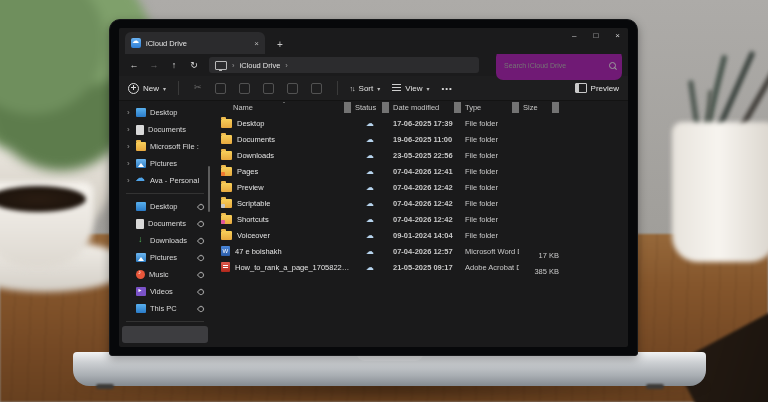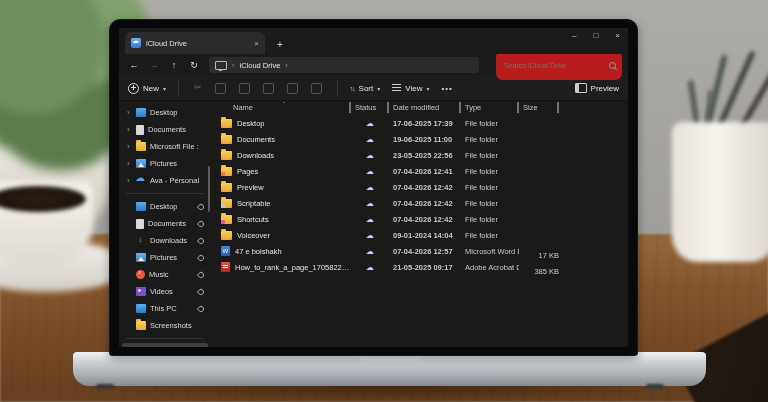--- a/index.html
+++ b/index.html
@@ -78,21 +78,21 @@
   .win-controls{position:absolute;right:8px;top:3px;display:flex;gap:17px;color:#d2d2d2;font-size:8px;}
 
   .addressbar{height:22px;background:#1b1b1c;display:flex;align-items:center;padding:0 6px;gap:2px;}
   .nav-btn{width:18px;text-align:center;font-size:9px;color:#dcdcdc;}
   .nav-btn.dim{color:#676767;}
   .crumb-box{width:258px;height:16px;background:#2c2c2e;border-radius:3px;display:flex;
        align-items:center;padding:0 6px;gap:5px;font-size:7.5px;margin-left:4px;flex:none;}
   .mon{width:10px;height:7px;border:1px solid #b9b9b9;border-radius:1px;position:relative;flex:none;}
   .mon::after{content:"";position:absolute;left:3px;bottom:-2px;width:3px;height:1px;background:#b9b9b9;}
   .crumb-sep{color:#9a9a9a;}
-  .search-box{margin-left:auto;width:114px;height:30px;background:#b91c1c;border-radius:7px;
+  .search-box{margin-left:auto;width:114px;height:30px;background:#701a75;border-radius:7px;
        display:flex;align-items:center;padding:0 6px;gap:4px;}
   .search-box input{flex:1;min-width:0;background:transparent;border:none;outline:none;
        color:#b5b5b5;font-size:7px;font-family:inherit;}
   .mag{width:5px;height:5px;border:1px solid #9a9a9a;border-radius:50%;position:relative;flex:none;}
   .mag::after{content:"";position:absolute;width:3px;height:1px;background:#9a9a9a;
        right:-2px;bottom:-1px;transform:rotate(45deg);}
 
   .toolbar{height:24px;background:#1e1e1f;display:flex;align-items:center;padding:0 9px;gap:12px;
        border-bottom:1px solid #131313;}
   .tb-btn{display:flex;align-items:center;gap:4px;color:#e3e3e3;}
@@ -138,21 +138,21 @@
   .si.cloud::before{content:"☁";position:absolute;left:-1px;top:-4px;font-size:10px;color:#4fa3e8;}
   .si.downloads{background:none;}
   .si.downloads::before{content:"↓";position:absolute;left:2px;top:-2px;font-size:9px;color:#55b85c;font-weight:bold;}
   .si.music{background:#e8563a;border-radius:50%;width:9px;}
   .si.music::after{content:"♪";position:absolute;left:2px;top:-1px;font-size:6px;color:#fff;}
   .si.videos{background:#7a52c8;}
   .si.videos::after{content:"▸";position:absolute;left:2.5px;top:-1px;font-size:6px;color:#fff;}
 
   .filelist{flex:1;position:relative;font-size:7.5px;overflow:hidden;}
   .cols{height:15px;display:flex;align-items:center;color:#c6c6c6;position:relative;}
-  .hc{border-right:2px solid #737373;height:11px;line-height:11px;}
+  .hc{border-right:7px solid #737373;height:11px;line-height:11px;}
   .hc.name{width:140px;padding-left:22px;box-sizing:border-box;position:relative;}
   .sort-ind{position:absolute;left:72px;top:-3px;font-size:6px;color:#aaa;}
   .hc.status{width:38px;padding-left:4px;box-sizing:border-box;}
   .hc.date{width:72px;padding-left:4px;box-sizing:border-box;}
   .hc.type{width:58px;padding-left:4px;box-sizing:border-box;}
   .hc.size{width:40px;padding-left:4px;box-sizing:border-box;}
 
   .row{height:16px;display:flex;align-items:center;}
   .cell-name{width:140px;display:flex;align-items:center;gap:5px;padding-left:10px;box-sizing:border-box;}
   .fname{white-space:nowrap;overflow:hidden;text-overflow:ellipsis;}
@@ -340,26 +340,20 @@
               <span class="si videos"></span>
               <span class="side-label">Videos</span>
               <span class="pin"></span>
             </div>
             <div class="side-item">
               <span class="chev" style="visibility: hidden;">›</span>
               <span class="si thispc"></span>
               <span class="side-label">This PC</span>
               <span class="pin"></span>
             </div>
-            <div class="side-item">
-              <span class="chev" style="visibility: hidden;">›</span>
-              <span class="si folder"></span>
-              <span class="side-label">Screenshots</span>
-
-            </div>
           <div class="side-div"></div>
           <div class="side-item selected">
               
               
               
               
             </div>
           <div class="side-scroll"></div>
         </div>
 

